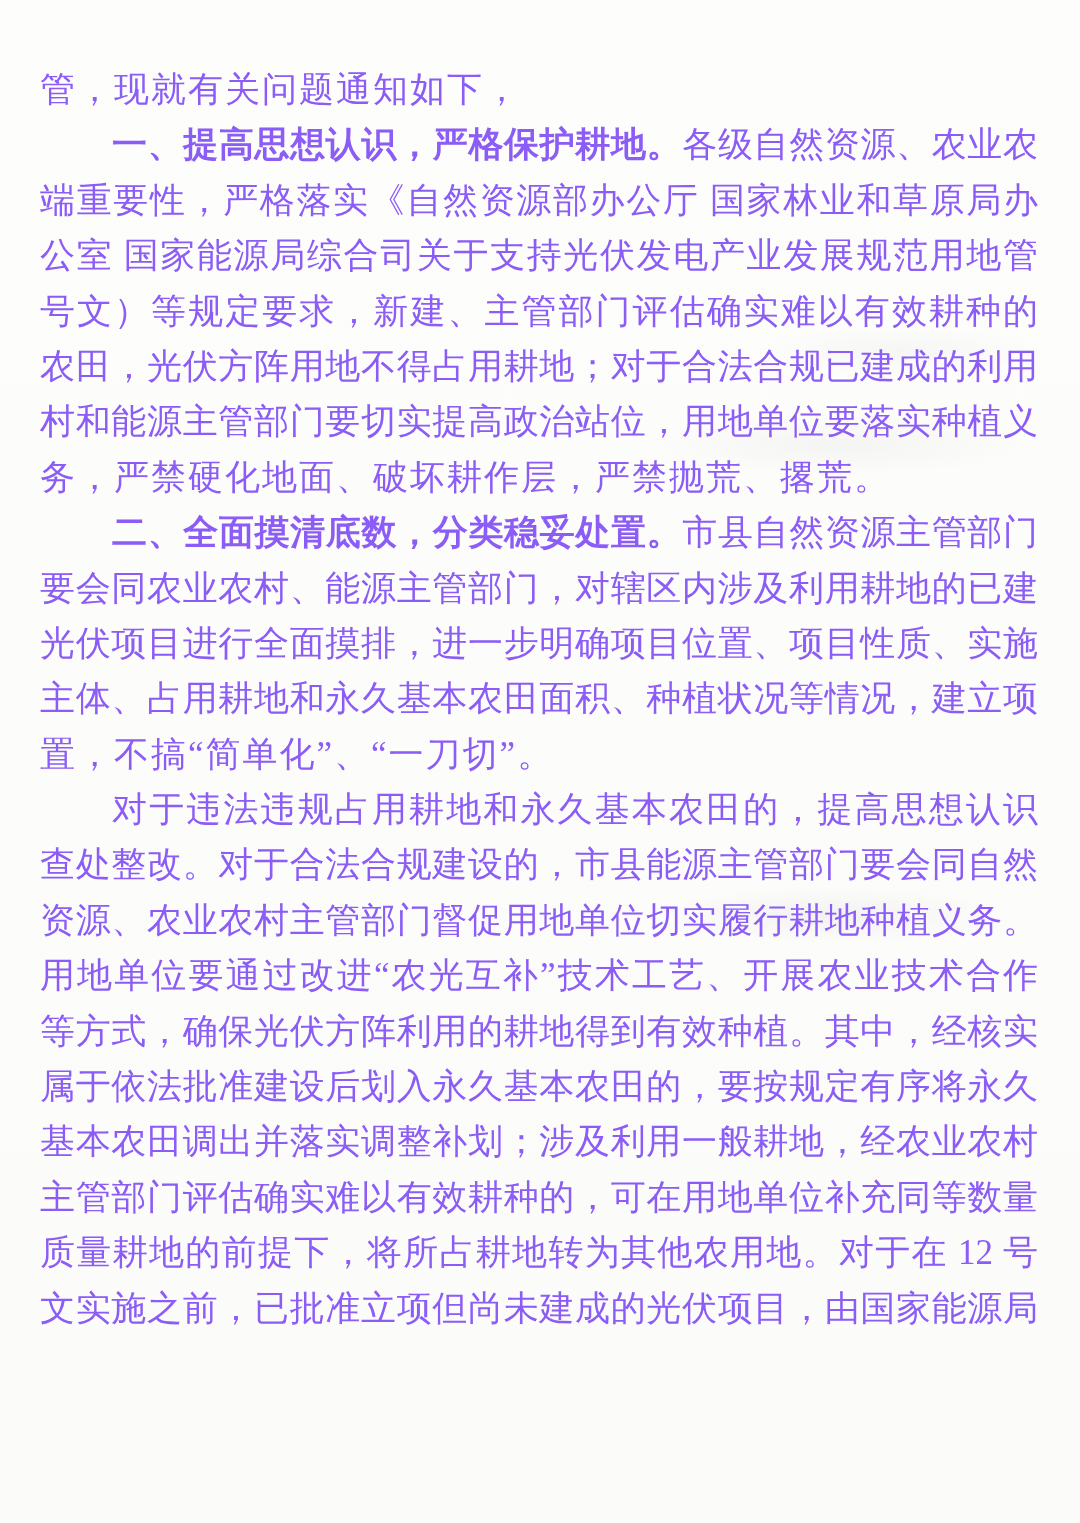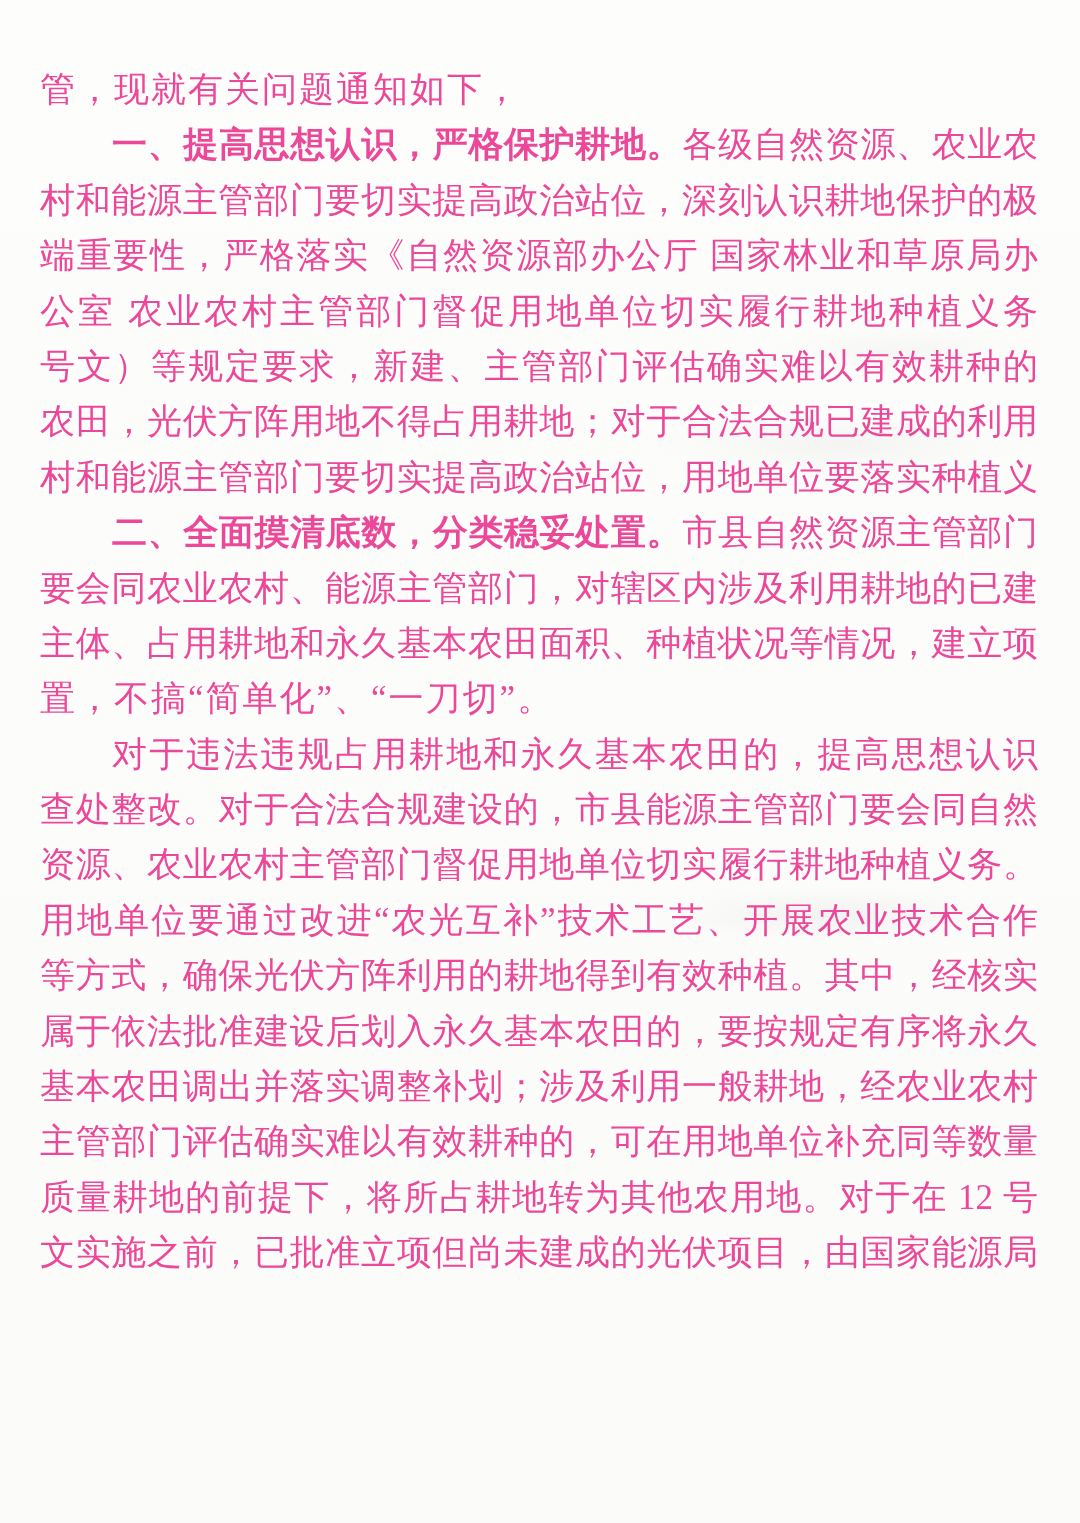--- a/index.html
+++ b/index.html
@@ -16,21 +16,21 @@
       linear-gradient(#fdfdfc, #fbfbfa);
     overflow: hidden;
   }
   .page {
     box-sizing: border-box;
     width: 1080px;
     height: 1523px;
     padding: 62px 42px 0 40px;
     font-family: "Liberation Serif", "DejaVu Serif", serif;
     font-size: 35px;
-    color: #ec4899;
+    color: #8b5cf6;
   }
   .line {
     height: 55.4px;
     line-height: 55.4px;
     overflow: hidden;
   }
   .line.justify {
     text-align: justify;
     text-align-last: justify;
   }
@@ -44,28 +44,29 @@
     font-weight: 700;
   }
 </style>
 </head>
 <body>
 
 <div class="page">
   <div>
       <div class="line short"><span class="seg">管，现就有关问题通知如下，</span></div>
       <div class="line indent justify"><span class="seg bold">一、提高思想认识，严格保护耕地。</span><span class="seg">各级自然资源、农业农</span></div>
-      <div class="line justify"><span class="seg">村和能源主管部门要切实提高政治站位，深刻认识耕地保护的极</span></div>
       <div class="line justify"><span class="seg">端重要性，严格落实《自然资源部办公厅 国家林业和草原局办</span></div>
-      <div class="line justify"><span class="seg">公室 农业农村主管部门督促用地单位切实履行耕地种植义务</span></div>
+      <div class="line justify"><span class="seg">公室 国家能源局综合司关于支持光伏发电产业发展规范用地管</span></div>
       <div class="line justify"><span class="seg">号文）等规定要求，新建、主管部门评估确实难以有效耕种的</span></div>
       <div class="line justify"><span class="seg">农田，光伏方阵用地不得占用耕地；对于合法合规已建成的利用</span></div>
       <div class="line justify"><span class="seg">村和能源主管部门要切实提高政治站位，用地单位要落实种植义</span></div>
+      <div class="line short"><span class="seg">务，严禁硬化地面、破坏耕作层，严禁抛荒、撂荒。</span></div>
       <div class="line indent justify"><span class="seg bold">二、全面摸清底数，分类稳妥处置。</span><span class="seg">市县自然资源主管部门</span></div>
       <div class="line justify"><span class="seg">要会同农业农村、能源主管部门，对辖区内涉及利用耕地的已建</span></div>
+      <div class="line justify"><span class="seg">光伏项目进行全面摸排，进一步明确项目位置、项目性质、实施</span></div>
       <div class="line justify"><span class="seg">主体、占用耕地和永久基本农田面积、种植状况等情况，建立项</span></div>
       <div class="line short"><span class="seg">置，不搞“简单化”、“一刀切”。</span></div>
       <div class="line indent justify"><span class="seg">对于违法违规占用耕地和永久基本农田的，提高思想认识</span></div>
       <div class="line justify"><span class="seg">查处整改。对于合法合规建设的，市县能源主管部门要会同自然</span></div>
       <div class="line justify"><span class="seg">资源、农业农村主管部门督促用地单位切实履行耕地种植义务。</span></div>
       <div class="line justify"><span class="seg">用地单位要通过改进“农光互补”技术工艺、开展农业技术合作</span></div>
       <div class="line justify"><span class="seg">等方式，确保光伏方阵利用的耕地得到有效种植。其中，经核实</span></div>
       <div class="line justify"><span class="seg">属于依法批准建设后划入永久基本农田的，要按规定有序将永久</span></div>
       <div class="line justify"><span class="seg">基本农田调出并落实调整补划；涉及利用一般耕地，经农业农村</span></div>
       <div class="line justify"><span class="seg">主管部门评估确实难以有效耕种的，可在用地单位补充同等数量</span></div>

